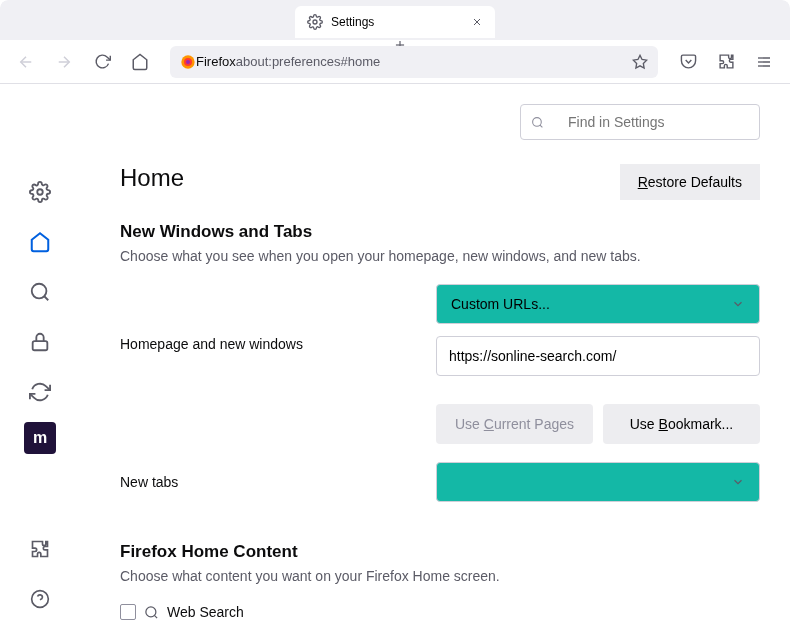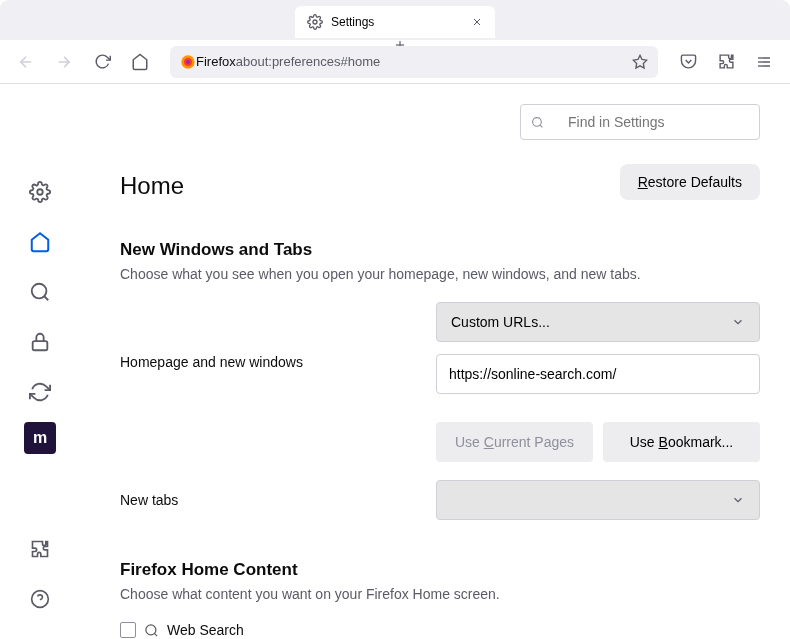--- a/index.html
+++ b/index.html
@@ -29,32 +29,32 @@
     .sidebar { width: 80px; display: flex; flex-direction: column; align-items: center; padding-top: 88px; gap: 10px; }
     .side-item { width: 40px; height: 40px; display: flex; align-items: center; justify-content: center; cursor: pointer; border-radius: 6px; color: #5b5b66; }
     .side-item.active { color: #0060df; }
     .sidebar-bottom { margin-top: auto; margin-bottom: 20px; display: flex; flex-direction: column; gap: 10px; }
     
     .main { flex: 1; padding: 20px 30px 0 40px; overflow: hidden; }
     .search-row { display: flex; justify-content: flex-end; margin-bottom: 24px; }
     .settings-search { width: 240px; height: 36px; border: 1px solid #cfcfd8; border-radius: 4px; padding: 0 10px; display: flex; align-items: center; gap: 24px; color: #5b5b66; font-size: 14px; }
     .settings-search input { border: none; outline: none; flex: 1; font-size: 14px; }
     
-    .page-title-row { display: flex; align-items: flex-end; justify-content: space-between; margin-bottom: 40px; }
+    .page-title-row { display: flex; align-items: flex-start; justify-content: space-between; margin-bottom: 22px; }
     .page-title { font-size: 24px; font-weight: 400; color: #0c0c0d; }
-    .restore-btn { background: #ededf0; border: none; padding: 10px 18px; border-radius: 8px; font-size: 14px; cursor: pointer; }
+    .restore-btn { background: #ededf0; border: none; padding: 10px 18px; border-radius: 0; font-size: 14px; cursor: pointer; }
     
     .section-heading { font-size: 17px; font-weight: 700; color: #0c0c0d; margin-bottom: 6px; }
     .section-desc { font-size: 14px; color: #5b5b66; margin-bottom: 20px; }
     
     .form-row { display: flex; align-items: center; gap: 16px; margin-bottom: 12px; }
     .form-row .label { width: 300px; font-size: 14px; color: #0c0c0d; }
     .form-row .controls { flex: 1; }
     
-    .select { height: 40px; border: 1px solid #cfcfd8; border-radius: 4px; background: #e5e5e5; padding: 0 14px; display: flex; align-items: center; font-size: 14px; cursor: pointer; position: relative; }
+    .select { height: 40px; border: 1px solid #cfcfd8; border-radius: 4px; background: #14b8a6; padding: 0 14px; display: flex; align-items: center; font-size: 14px; cursor: pointer; position: relative; }
     .select .chev { margin-left: auto; }
     .textinput { height: 40px; border: 1px solid #cfcfd8; border-radius: 4px; padding: 0 12px; font-size: 14px; width: 100%; }
     
     .btn-row { display: flex; gap: 10px; }
     .btn { flex: 1; height: 40px; background: #ededf0; border: none; border-radius: 4px; font-size: 14px; cursor: pointer; padding: 0 12px; white-space: nowrap; overflow: hidden; text-overflow: ellipsis; }
     .btn.disabled { color: #8f8f9d; cursor: default; text-align: center; }
     
     .checkbox-row { display: flex; align-items: center; gap: 8px; font-size: 14px; color: #0c0c0d; margin-top: 8px; }
     .checkbox { width: 16px; height: 16px; border: 1px solid #8f8f9d; border-radius: 2px; cursor: pointer; }
     

